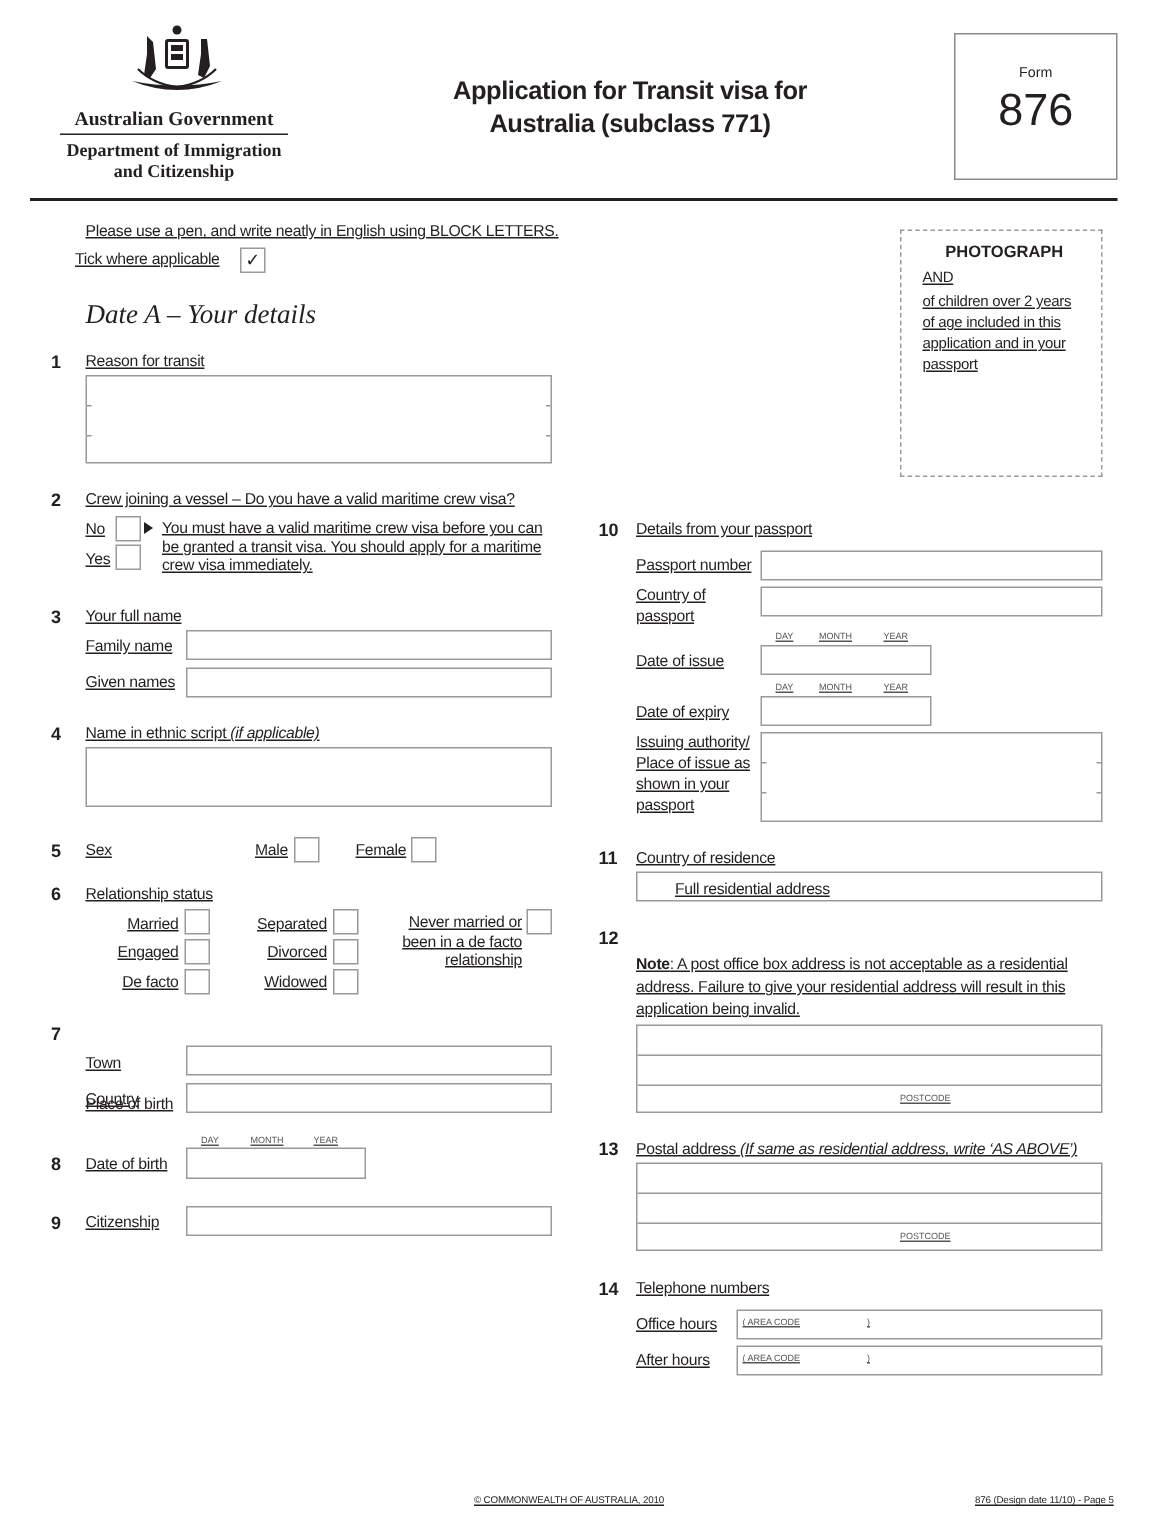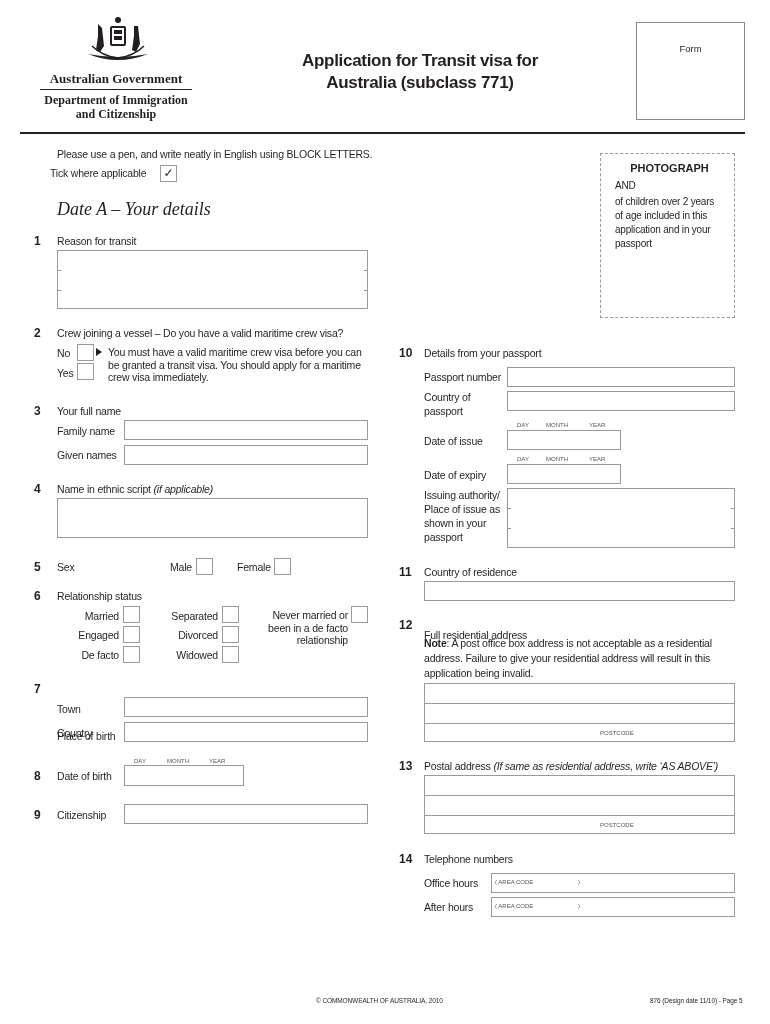--- a/index.html
+++ b/index.html
@@ -1,19 +1,19 @@
 <!DOCTYPE html>
 <html><head>
 <meta charset="utf-8">
 <style>
   * { box-sizing: border-box; margin: 0; padding: 0; }
   html, body { width: 770px; height: 1024px; background: #ffffff; overflow: hidden; }
   body { position: relative; font-family: "Liberation Sans", sans-serif; color: #231f20; font-size: 10.5px; }
   .abs { position: absolute; }
-  .txt { font-family: "Liberation Sans", sans-serif; font-size: 10.5px; color: #231f20; letter-spacing: -0.2px; white-space: nowrap; }
+  .txt { font-family: "Liberation Sans", sans-serif; font-size: 10.5px; color: #231f20; letter-spacing: -0.2px; white-space: nowrap; text-decoration: underline; }
   .txt.wrap { white-space: normal; line-height: 14px; }
   .qnum { font-family: "Liberation Sans", sans-serif; font-weight: bold; font-size: 12px; color: #231f20; }
   .box { border: 1px solid #9a9a9a; background: #fff; }
   .cb { width: 17px; height: 17px; border: 1px solid #9a9a9a; background: #fff; }
   .tiny { font-size: 6px; color: #555; letter-spacing: 0; }
   .serif { font-family: "Liberation Serif", serif; }
   .rule { background: #231f20; height: 2px; }
   .tick-mark { position: absolute; width: 3px; height: 1px; background: #9a9a9a; }
   .row-line { position: absolute; left: 0; right: 0; height: 1px; background: #9a9a9a; }
 </style>
@@ -38,20 +38,21 @@
 <div class="abs serif" style="left:40px; top:93px; width:152px; text-align:center; font-weight:bold; font-size:12px;">Department of Immigration</div>
 <div class="abs serif" style="left:40px; top:107px; width:152px; text-align:center; font-weight:bold; font-size:12px;">and Citizenship</div>
 
 <div class="abs" style="left:270px; top:50px; width:300px; text-align:center; font-weight:bold; font-size:17px; line-height:22px; letter-spacing:-0.3px;">
   <div>Application for Transit visa for</div>
   <div>Australia (subclass 771)</div>
 </div>
 
 <div class="abs" style="left:636px; top:22px; width:109px; height:98px; border:1px solid #8a8a8a;">
   <div style="text-align:center; margin-top:20px; font-size:9.5px;">Form</div>
+  <div style="text-align:center; font-size:30px; line-height:34px; margin-top:3px;">876</div>
 </div>
 
 <div class="abs rule" style="left:20px; top:132px; width:725px;"></div>
 
 <div class="abs txt" style="left:57px; top:148px;">Please use a pen, and write neatly in English using BLOCK LETTERS.</div>
 <div class="abs txt" style="left:50px; top:167px;">Tick where applicable</div>
 <div class="abs cb" style="left:160px; top:165px; text-align:center; line-height:15px; font-size:12px;">
   <span>✓</span>
 </div>
 
@@ -165,21 +166,21 @@
   <div class="tick-mark" style="left:0; top:39px;"></div>
   <div class="tick-mark" style="right:0; top:19px;"></div>
   <div class="tick-mark" style="right:0; top:39px;"></div>
 </div>
 
 <div class="abs qnum" style="left:399px; top:565px;">11</div>
 <div class="abs txt" style="left:424px; top:566px;">Country of residence</div>
 <div class="abs box" style="left:424px; top:581px; width:311px; height:20px;"></div>
 
 <div class="abs qnum" style="left:399px; top:618px;">12</div>
-<div class="abs txt" style="left:424px; top:629px;">Full residential address</div>
+<div class="abs txt" style="left:424px; top:587px;padding-left:26px;">Full residential address</div>
 <div class="abs txt wrap" style="left:424px; top:636px; width:300px; line-height:15px;">
   <b>Note</b><span>: A post office box address is not acceptable as a residential address. Failure to give your residential address will result in this application being invalid.</span>
 </div>
 <div class="abs box" style="left:424px; top:683px; width:311px; height:59px;">
   <div class="row-line" style="top:19px;"></div>
   <div class="row-line" style="top:39px;"></div>
   <div class="abs txt tiny" style="left:175px; top:46px;">POSTCODE</div>
 </div>
 
 <div class="abs qnum" style="left:399px; top:759px;">13</div>

